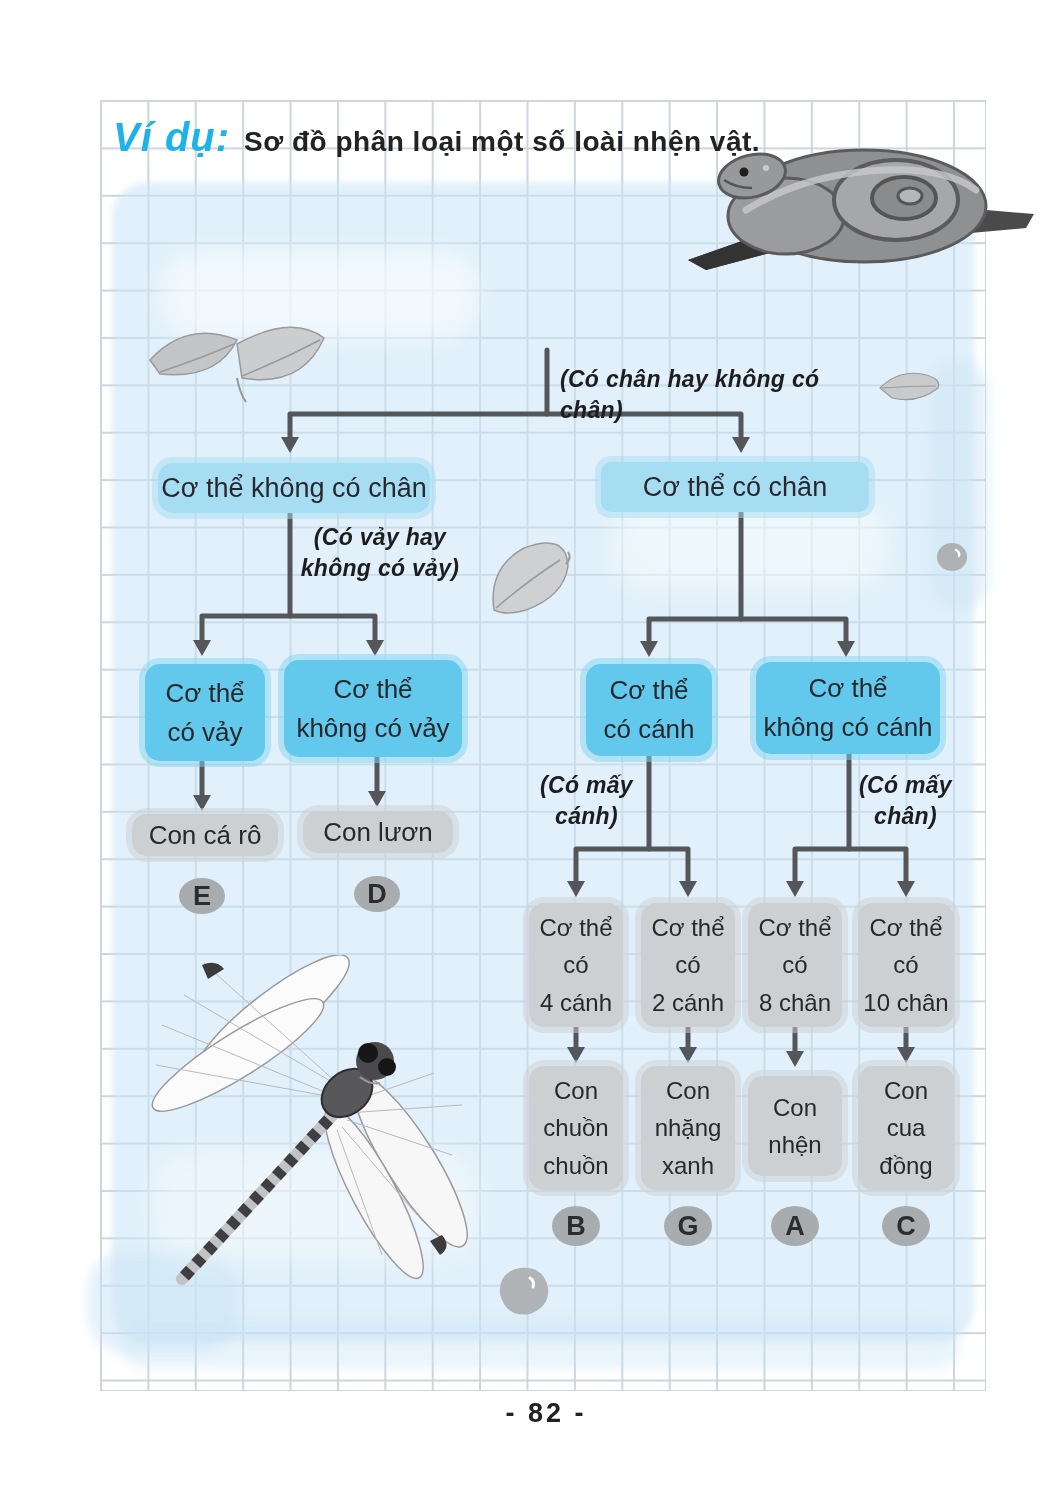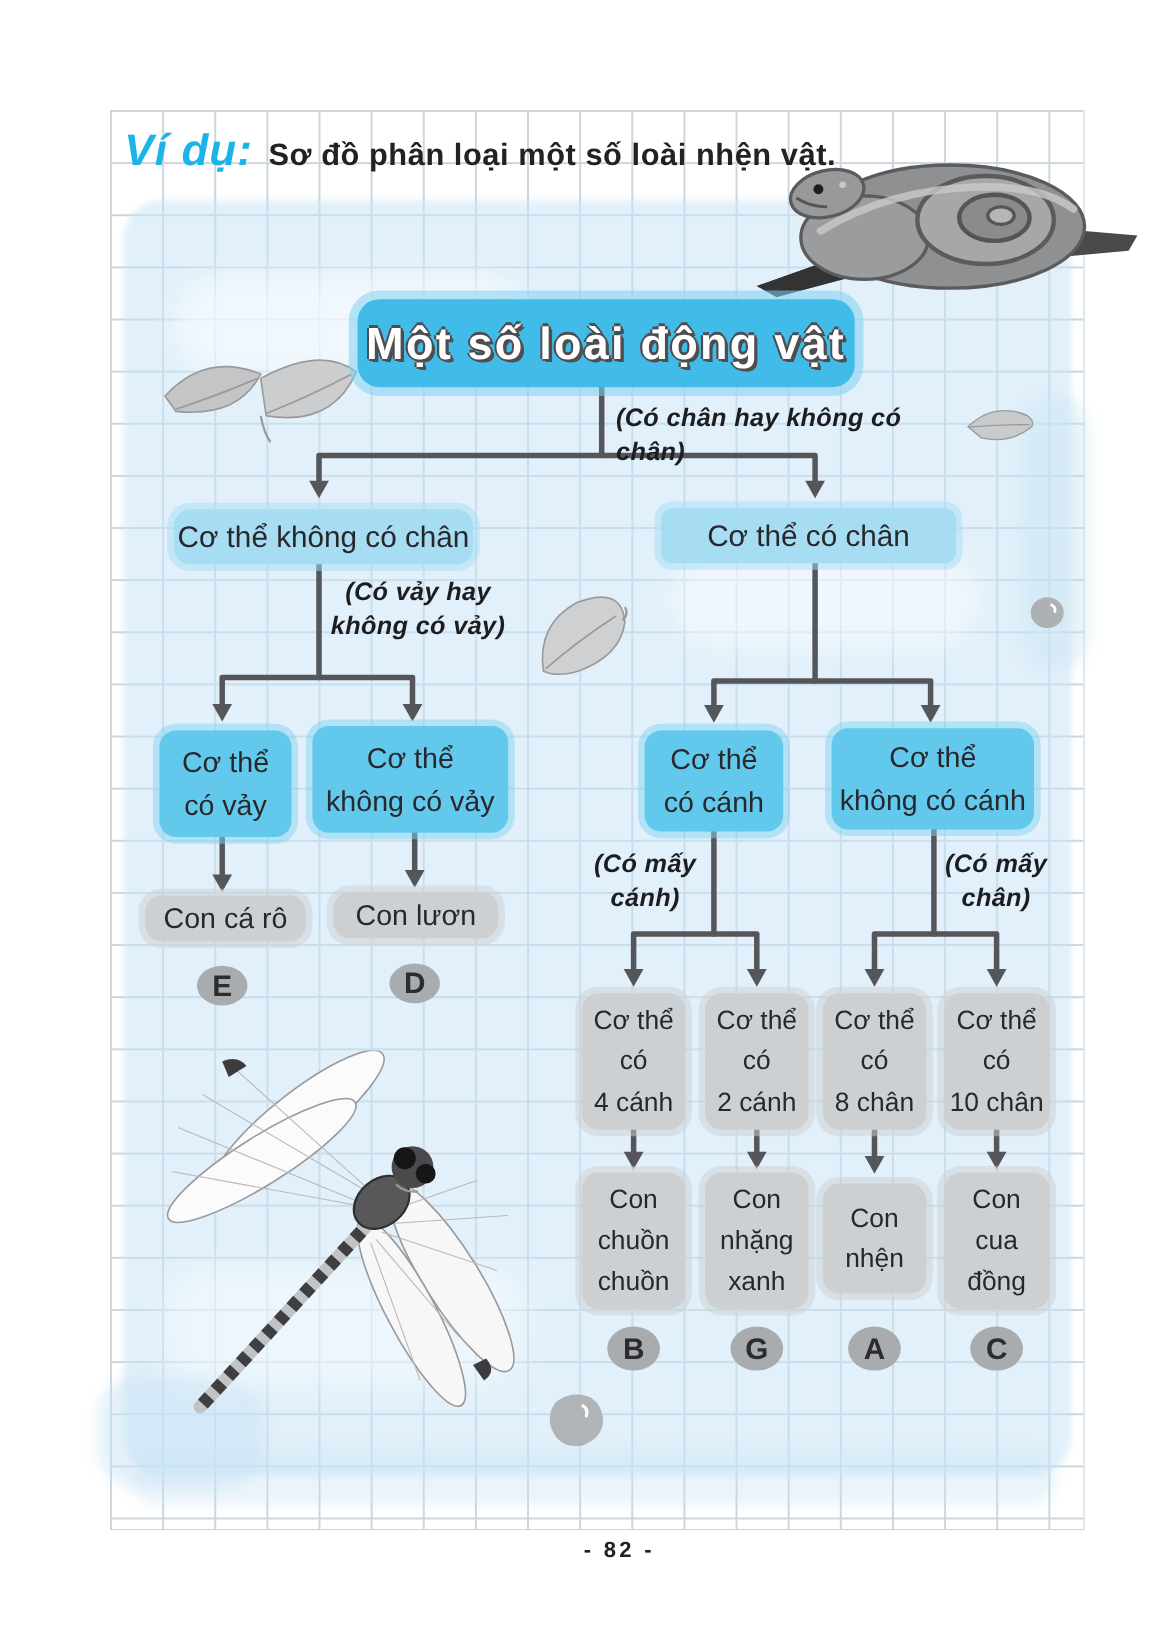--- a/index.html
+++ b/index.html
@@ -42,22 +42,22 @@
   .prelines{white-space:pre-line;}
 
   .badge{position:absolute;background:#a9acae;border-radius:50%;display:flex;align-items:center;justify-content:center;
     font-size:27px;font-weight:600;color:#2c2c2e;}
 
   .note{position:absolute;font-style:italic;font-weight:700;font-size:23px;color:#1d1d1f;
     line-height:1.35;letter-spacing:.3px;}
   .note.center{text-align:center;}
 
   .svg-abs{position:absolute;}
-  .footer{position:absolute;left:453px;top:1398px;width:220px;text-align:center;
-    font-size:20px;font-weight:700;color:#222;letter-spacing:3px;}
+  .footer{position:absolute;left:436px;top:1398px;width:220px;text-align:center;
+    font-size:27px;font-weight:700;color:#222;letter-spacing:3px;}
 </style>
 </head>
 <body>
 
 <div class="page">
 
   <div class="grid"></div>
 
   <div class="wash wash-main"></div>
   <div class="wash wash-blob1"></div>
@@ -164,23 +164,20 @@
       <polygon points="679,881 697,881 688,897"></polygon>
       <polygon points="786,881 804,881 795,897"></polygon>
       <polygon points="897,881 915,881 906,897"></polygon>
       <polygon points="567,1047 585,1047 576,1063"></polygon>
       <polygon points="679,1047 697,1047 688,1063"></polygon>
       <polygon points="786,1051 804,1051 795,1067"></polygon>
       <polygon points="897,1047 915,1047 906,1063"></polygon>
     </g>
   </svg>
 
-  <div class="title-box">
-    <span class="t">Một số loài động vật</span>
-  </div>
 
   <div class="note" style="left:560px;top:364px;width:300px;">(Có chân hay không có chân)</div>
   <div class="note center prelines" style="left:300px;top:522px;width:160px;">(Có vảy hay
 không có vảy)</div>
   <div class="note center prelines" style="left:534px;top:770px;width:105px;">(Có mấy
 cánh)</div>
   <div class="note center prelines" style="left:853px;top:770px;width:105px;">(Có mấy
 chân)</div>
 
   <div class="node blue-light" style="left:158px;top:463px;width:272px;height:50px;">Cơ thể không có chân</div>

